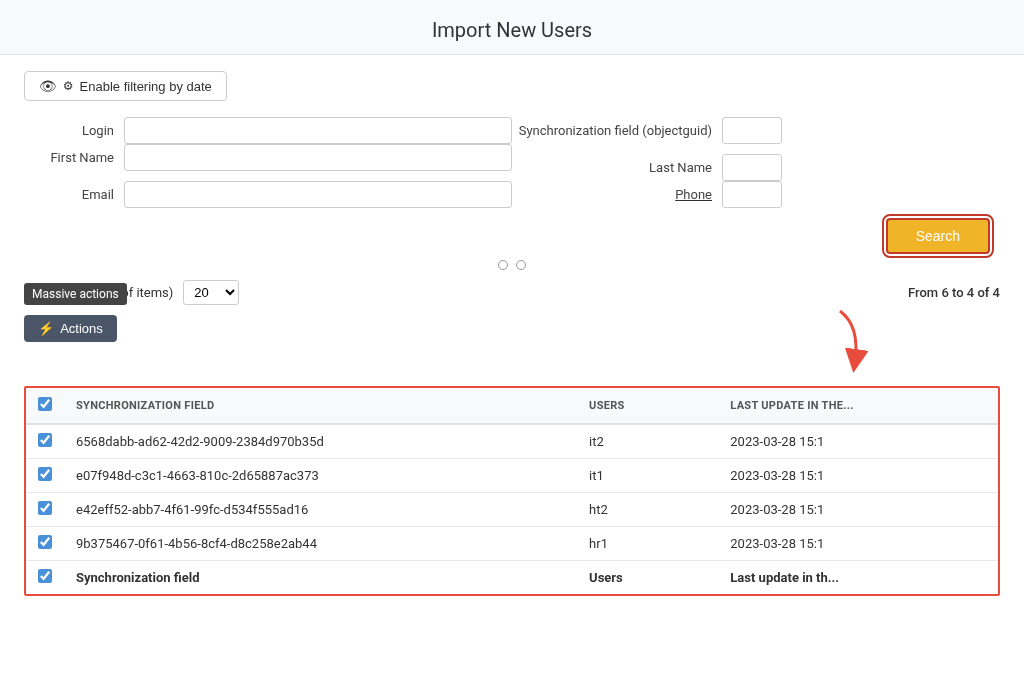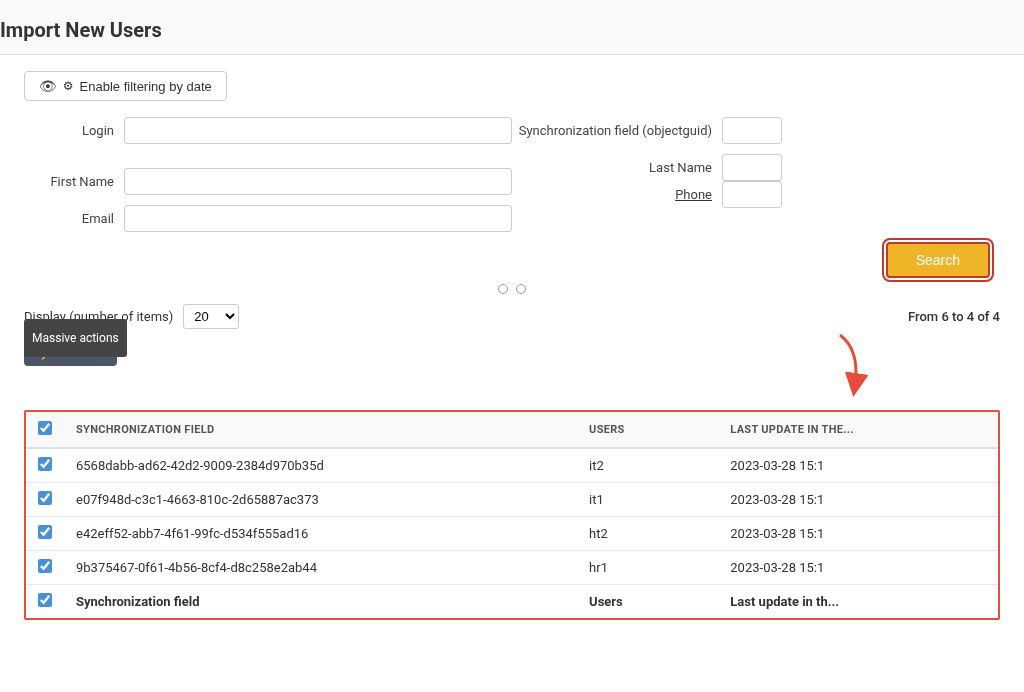--- a/index.html
+++ b/index.html
@@ -10,24 +10,24 @@
       color: #333;
     }
     .page-wrapper {
       background: #fff;
       min-height: 692px;
       width: 1024px;
       overflow: hidden;
       position: relative;
     }
     .page-header {
-      text-align: left;
+      text-align: center;
       padding: 18px 0 12px;
       font-size: 20px;
-      font-weight: 700;
+      font-weight: 400;
       color: #333;
       background: #f8f9fa;
       border-bottom: 1px solid #e0e0e0;
     }
     .content-area {
       padding: 16px 24px;
     }
     .filter-btn {
       display: inline-flex;
       align-items: center;
@@ -156,25 +156,24 @@
       color: #333;
       font-weight: 500;
     }
     .massive-actions-tooltip {
       position: absolute;
       top: -28px;
       left: 0;
       background: #444;
       color: #fff;
       font-size: 12px;
-      padding: 12px 8px;
+      padding: 4px 8px;
       border-radius: 3px;
       white-space: nowrap;
       z-index: 10;
-      margin-top: 12px;
     }
     .actions-btn {
       background: #4a5568;
       color: #fff;
       border: none;
       border-radius: 4px;
       padding: 6px 14px;
       font-size: 13px;
       cursor: pointer;
       display: inline-flex;
@@ -258,21 +257,21 @@
       <span class="gear-icon">⚙</span>
       <span>Enable filtering by date</span>
     </button>
 
     
     <div>
 
       <div style="display: grid; grid-template-columns: 1fr 1fr; gap: 12px 0;">
 
         <div>
-          <div class="form-row" style="margin-bottom: 24px;">
+          <div class="form-row" style="margin-bottom: 0;">
             <label>Login</label>
             <input type="text" style="width: 380px;">
           </div>
           <div class="form-row" style="margin-bottom: 10px;">
             <label>First Name</label>
             <input type="text" style="width: 380px;">
           </div>
           <div class="form-row" style="margin-bottom: 10px;">
             <label>Email</label>
             <input type="text" style="width: 380px;">

